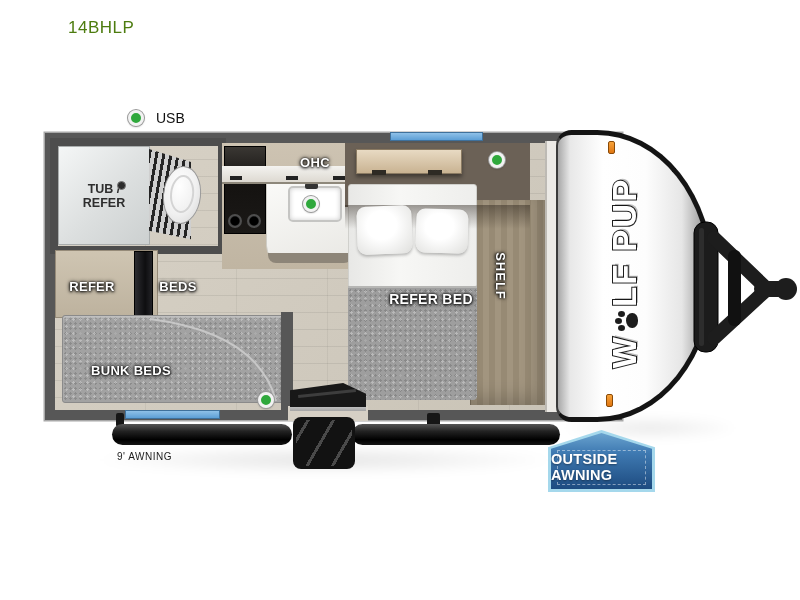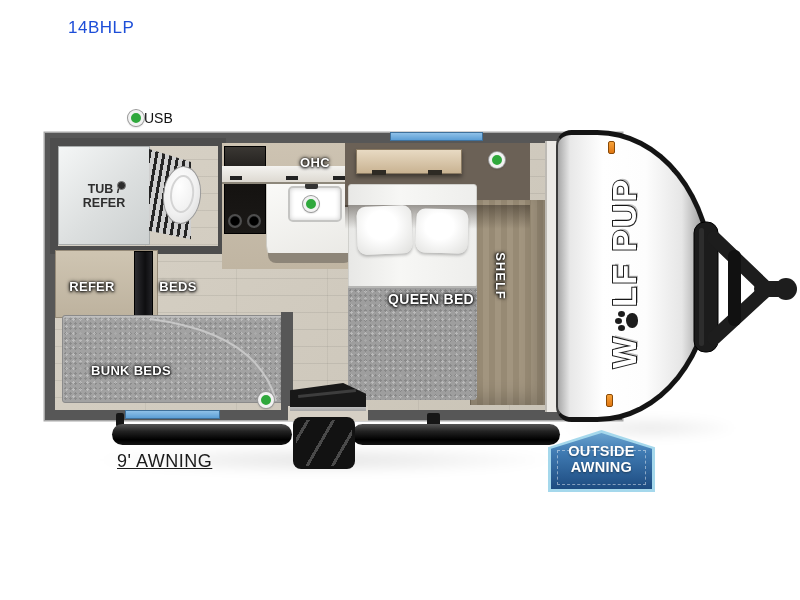--- a/index.html
+++ b/index.html
@@ -1,24 +1,24 @@
 <!DOCTYPE html>
 <html><head>
 <meta charset="utf-8">
 <style>
   html,body{margin:0;padding:0;background:#fff;}
   .canvas{position:relative;width:800px;height:600px;background:#ffffff;overflow:hidden;
           font-family:"Liberation Sans",sans-serif;}
   .abs{position:absolute;}
 
   
-  .page-title{left:68px;top:18px;font-size:17px;color:#1d4ed8;letter-spacing:.5px;}
-  .legend{left:128px;top:110px;display:flex;align-items:center;gap:0;}
+  .page-title{left:68px;top:18px;font-size:17px;color:#4d7c0f;letter-spacing:.5px;}
+  .legend{left:128px;top:110px;display:flex;align-items:center;gap:12px;}
   .legend .lbl{font-size:14px;color:#111;}
-  .awning-label{left:117px;top:451px;font-size:18px;color:#1b1b1b;letter-spacing:.5px;text-decoration:underline;}
+  .awning-label{left:117px;top:451px;font-size:10px;color:#1b1b1b;letter-spacing:.5px;}
 
   
   .shadow1{left:90px;top:445px;width:470px;height:30px;
            background:radial-gradient(ellipse,rgba(0,0,0,.10),transparent 70%);filter:blur(4px);}
   .shadow2{left:560px;top:415px;width:180px;height:26px;
            background:radial-gradient(ellipse,rgba(0,0,0,.08),transparent 70%);filter:blur(4px);}
 
   
   .body-shell{left:45px;top:133px;width:577px;height:287px;box-sizing:border-box;
       border:10px solid #575757;border-right:none;
@@ -163,21 +163,21 @@
   .l-refer{left:178px;top:286px;}
   .l-bunk{left:131px;top:370px;}
   .l-queen{left:431px;top:299px;font-size:14px;}
   .l-shelf{left:500px;top:276px;transform:translate(-50%,-50%);writing-mode:vertical-rl;letter-spacing:1px;}
 
   
   .badge{left:548px;top:430px;width:107px;height:62px;
        clip-path:polygon(50% 0,100% 28%,100% 100%,0 100%,0 28%);background:#a5d8ec;}
   .badge-inner{position:absolute;inset:3px;clip-path:polygon(50% 0,100% 28%,100% 100%,0 100%,0 28%);
        background:linear-gradient(180deg,#6aa3cf 0%,#3f7ab2 35%,#1d4b80 100%);
-       display:flex;flex-direction:column;align-items:center;justify-content:flex-end;padding-bottom:14px;box-sizing:border-box;}
+       display:flex;flex-direction:column;align-items:flex-start;justify-content:flex-end;padding-bottom:6px;box-sizing:border-box;}
   .badge-inner::after{content:"";position:absolute;left:6px;right:6px;top:17px;bottom:4px;
        border:1px dashed rgba(255,255,255,.45);pointer-events:none;}
   .badge-line{font-size:14.5px;font-weight:bold;color:#fff;line-height:16px;letter-spacing:.3px;
        text-shadow:0 1px 2px rgba(0,0,0,.4);}
 </style>
 </head>
 <body>
 
 <div class="canvas">
 
@@ -245,21 +245,21 @@
   <div class="abs step"></div>
 
   <div class="abs usb-dot d-sink"></div>
   <div class="abs usb-dot d-shelf"></div>
   <div class="abs usb-dot d-bunk"></div>
 
   <div class="abs fp-label l-ohc">OHC</div>
   <div class="abs fp-label l-micro">REFER</div>
   <div class="abs fp-label l-refer">BEDS</div>
   <div class="abs fp-label l-bunk">BUNK BEDS</div>
-  <div class="abs fp-label l-queen">QUEEN BED</div>
+  <div class="abs fp-label l-queen">REFER BED</div>
   <div class="abs fp-label l-shelf">SHELF</div>
 
   <div class="abs front-cap"></div>
   <div class="abs marker m1"></div>
   <div class="abs marker m2"></div>
   <div class="abs logo-wrap">
     <span class="logo-txt">W</span>
     <span class="paw"></span>
     <span class="logo-txt">LF</span>
     <span class="logo-txt logo-gap">PUP</span>

